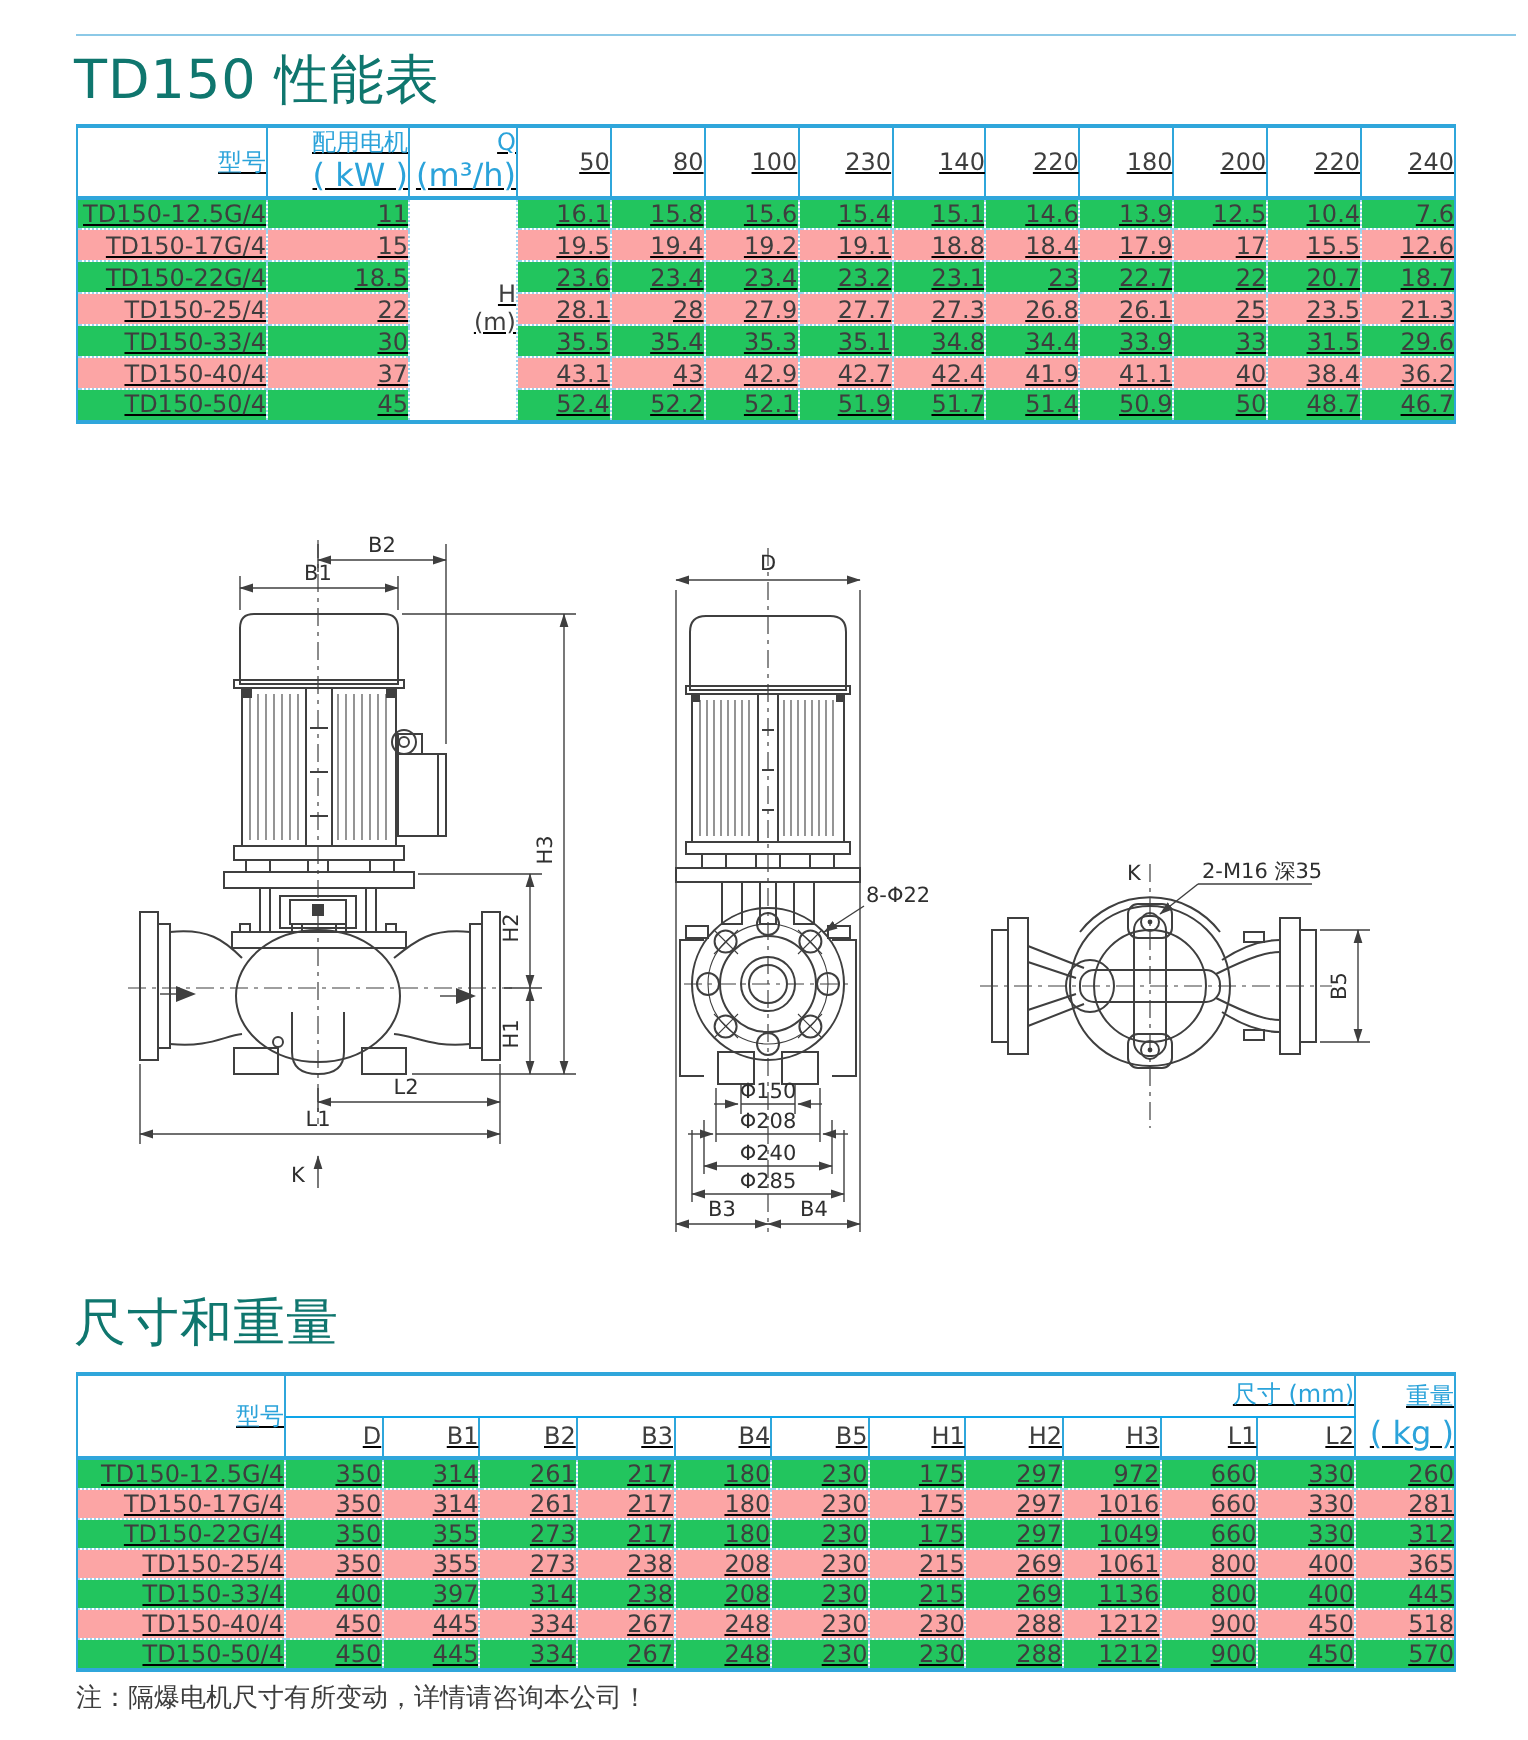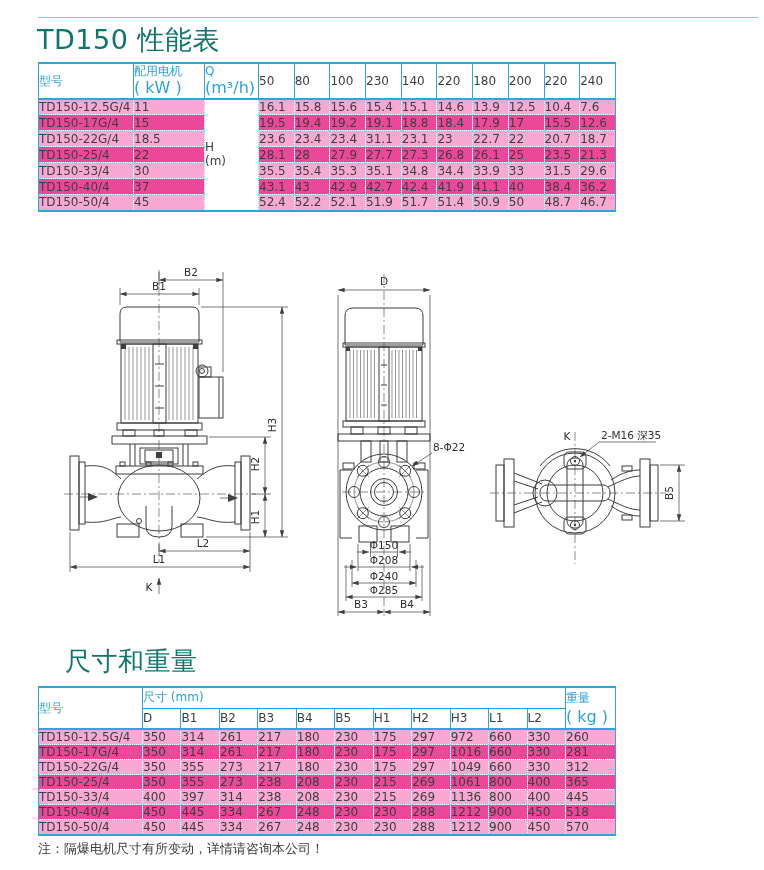--- a/index.html
+++ b/index.html
@@ -4,49 +4,50 @@
 <style>
   * { box-sizing: border-box; margin: 0; padding: 0; }
   html,body { background:#fff; }
   body {
     width:764px; height:870px; position:relative; overflow:hidden;
     font-family:"DejaVu Sans","Liberation Sans",sans-serif;
   }
   .top-rule { position:absolute; left:38px; top:17px; width:720px; border-top:1px solid #8CC9E7; }
   .sec-title { position:absolute; left:37px; color:#0f766e; font-size:27px; letter-spacing:0.5px; }
   #title1 { top:22px; }
-  #title2 { top:644px; font-size:26px;margin-left:28px; }
+  #title2 { top:644px; font-size:26px; }
   .note { position:absolute; left:38px; top:840px; font-size:13px; color:#3E3E3E;text-align:right; }
 
   table.tbl {
-    position:absolute; left:38px; width:578px;
-    border-collapse:collapse; table-layout:fixed; text-align:left;
+    position:absolute; left:38px; width:690px;
+    border-collapse:collapse; table-layout:fixed; text-align:right;
     border:1px solid #2FA6DB; border-top:2px solid #2FA6DB; border-bottom:2px solid #2FA6DB;
     font-size:12px;
+    text-decoration:underline;
   }
   #perf-table { top:62px; }
   #dim-table  { top:686px; }
   .tbl th { font-weight:normal; vertical-align:middle; border-right:1px solid #2FA6DB; }
   .tbl thead tr:last-child th { border-bottom:2px solid #2FA6DB; }
   .tbl th.cy { color:#2BA3DA; }
   .tbl th.dk { color:#3E3E3E; }
   #perf-table th { height:34px; line-height:1.2; }
   #dim-table thead th { height:21px; }
   #dim-table th.span2 { border-bottom:2px solid #2FA6DB; }
   #dim-table th.sizehdr { border-bottom:1px solid #0ea5e9; }
   .unit { font-size:16px; }
   .tbl tbody td {
     height:16px; color:#3E3E3E;
     border-right:1px dotted #9AD4EF; border-top:1px dotted #9AD4EF;
     white-space:nowrap; overflow:hidden;
   }
   #dim-table tbody td { height:15px; }
   .tbl tbody tr:first-child td { border-top:none; }
-  tr.row-gray { background:#f9a8d4; }
-  tr.row-white { background:#ec4899; }
+  tr.row-gray { background:#22c55e; }
+  tr.row-white { background:#fca5a5; }
   td.model { color:#3BA7D8; }
   td.hcell { background:#fff; line-height:1.15; }
 
   .drawing { position:absolute; }
   #svg-left  { left:60px;  top:260px; }
   #svg-mid   { left:305px; top:260px; }
   #svg-right { left:488px; top:428px; }
   .ln  { fill:none; stroke:#3F3F3F; stroke-width:1; }
   .fin { fill:none; stroke:#3F3F3F; stroke-width:0.55; }
   .dim { fill:none; stroke:#3F3F3F; stroke-width:0.7; }
@@ -122,21 +123,21 @@
         <td>17</td>
         <td>15.5</td>
         <td>12.6</td>
       </tr>
       <tr class="row-gray">
         <td class="model">TD150-22G/4</td>
         <td>18.5</td>
         <td>23.6</td>
         <td>23.4</td>
         <td>23.4</td>
-        <td>31.1</td>
+        <td>23.2</td>
         <td>23.1</td>
         <td>23</td>
         <td>22.7</td>
         <td>22</td>
         <td>20.7</td>
         <td>18.7</td>
       </tr>
       <tr class="row-white">
         <td class="model">TD150-25/4</td>
         <td>22</td>

